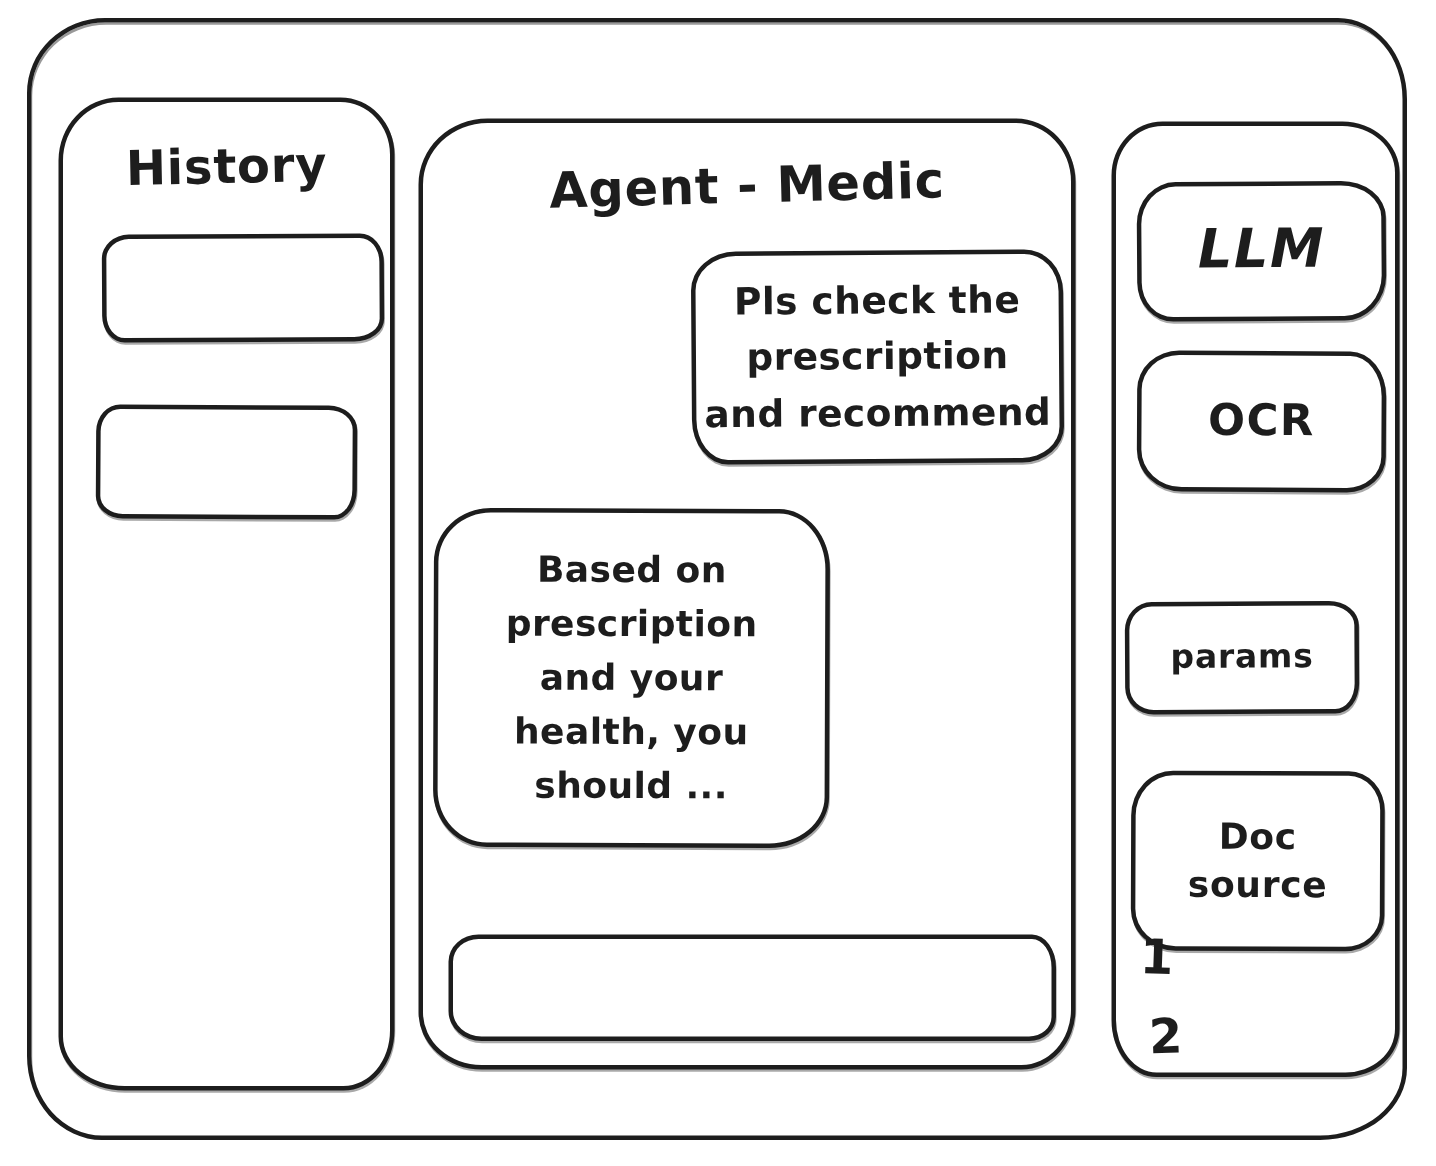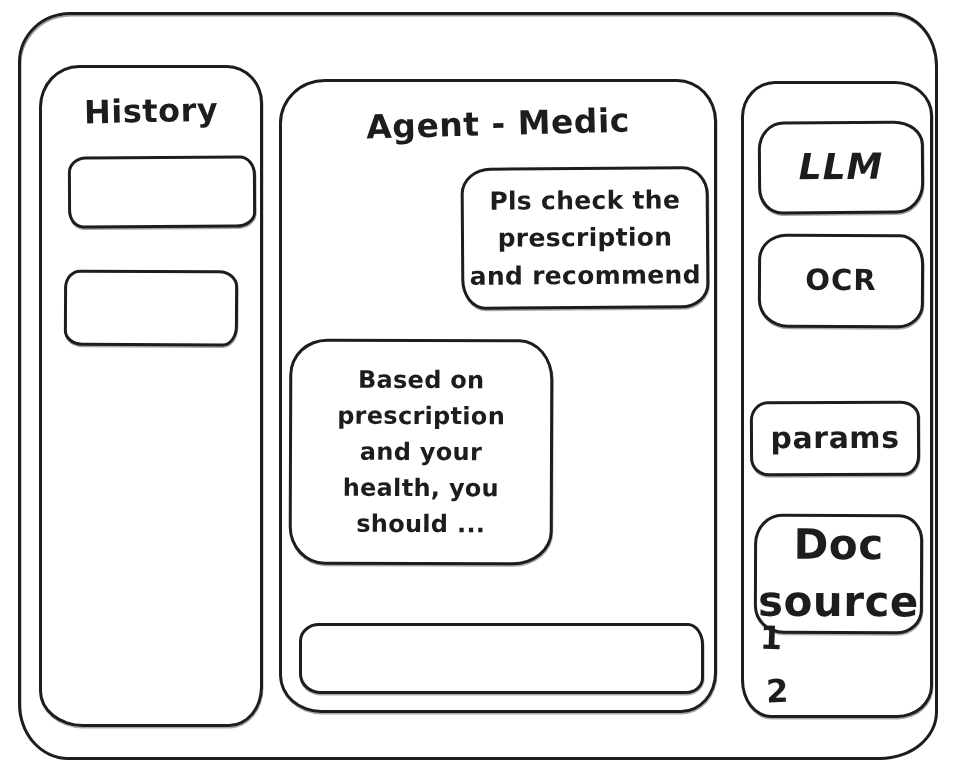--- a/index.html
+++ b/index.html
@@ -149,30 +149,30 @@
   }
   .tool-ocr {
     left: 14px; top: 150px;
     width: 166px; height: 94px;
     font-size: 29px;
     border-radius: 28px 24px 26px 30px / 26px 30px 24px 28px;
     transform: rotate(0.3deg);
   }
   .tool-params {
     left: 6px; top: 317px;
-    width: 170px; height: 75px;
-    font-size: 30px;
+    width: 156px; height: 75px;
+    font-size: 22px;
     letter-spacing: 0.5px;
     border-radius: 18px 20px 16px 19px / 19px 16px 20px 18px;
     transform: rotate(-0.3deg);
   }
   .tool-docsource {
     left: 10px; top: 430px;
     width: 169px; height: 120px;
-    font-size: 42px;
+    font-size: 24px;
     letter-spacing: 0.5px;
     border-radius: 28px 24px 26px 30px / 30px 26px 24px 28px;
     transform: rotate(0.2deg);
     z-index: 1;
   }
   .doc-list-item {
     position: absolute;
     font-size: 32px;
     font-weight: bold;
     z-index: 2;

